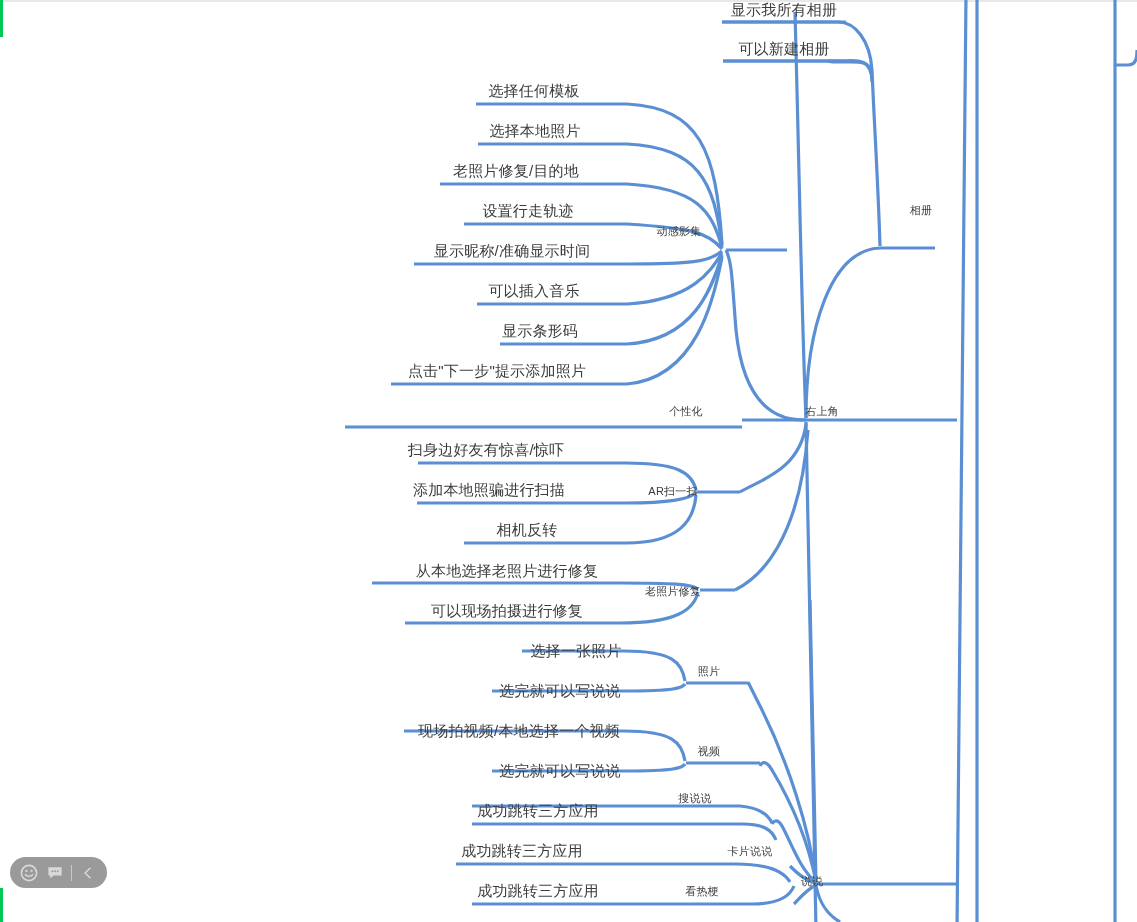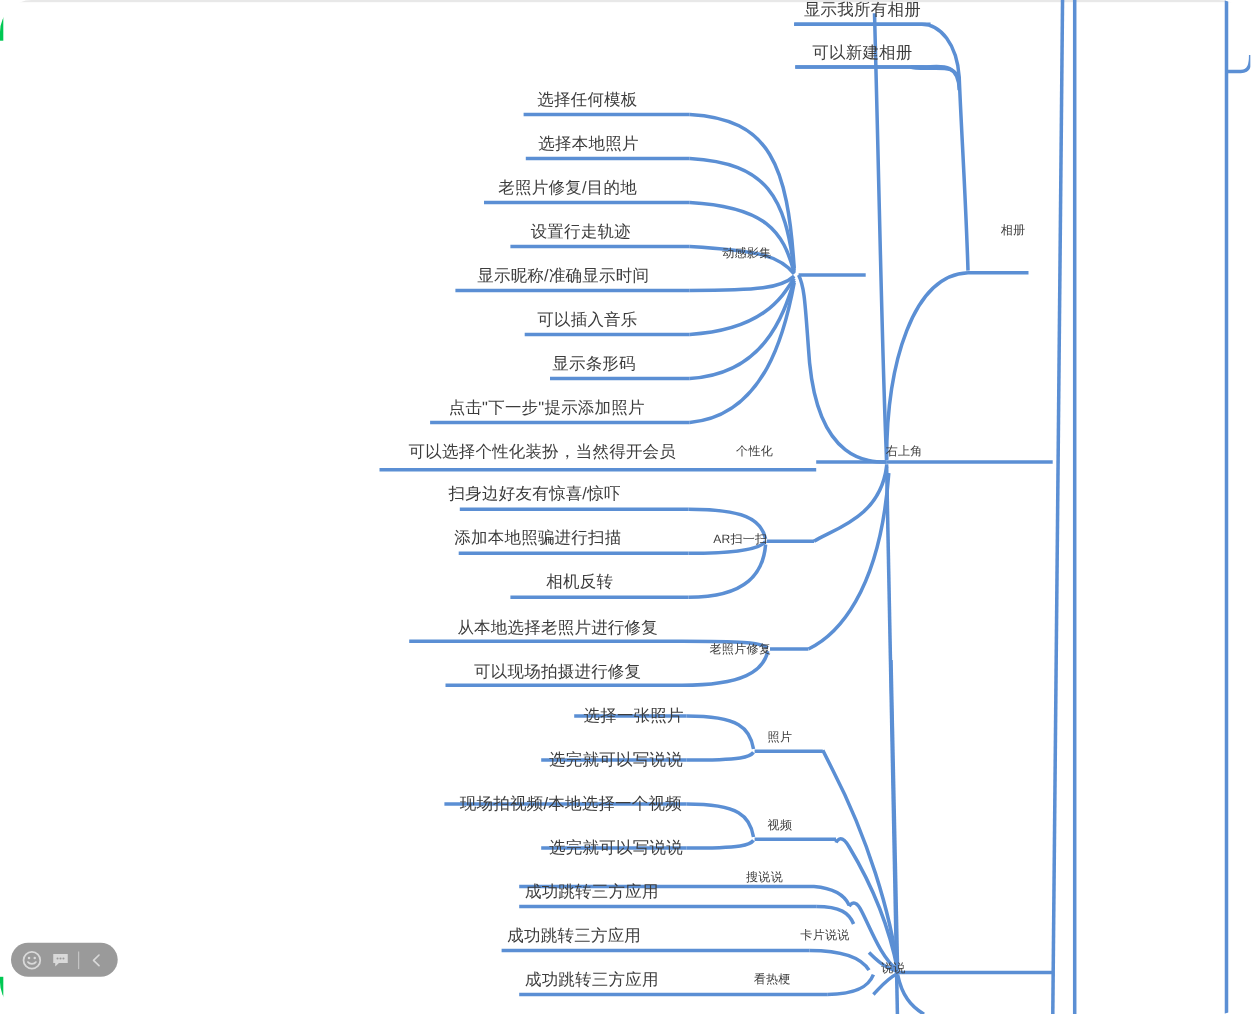--- a/index.html
+++ b/index.html
@@ -9,21 +9,20 @@
     overflow: hidden;
     background: #ffffff;
     font-family: "Liberation Sans", "DejaVu Sans", sans-serif;
   }
   #canvas {
     position: relative;
     width: 1137px;
     height: 922px;
     background: #ffffff;
     overflow: hidden;
-    border-radius: 29px;
   }
   
   #top-rule {
     position: absolute; left: 0; top: 0;
     width: 1137px; height: 2px;
     background: #e8e8e8;
   }
   
   .edge-strip {
     position: absolute; left: 0;
@@ -198,21 +197,20 @@
   <div class="node leaf" style="left:534px; top:91px;">选择任何模板</div>
   <div class="node leaf" style="left:535px; top:131px;">选择本地照片</div>
   <div class="node leaf" style="left:516px; top:171px;">老照片修复/目的地</div>
   <div class="node leaf" style="left:528px; top:211px;">设置行走轨迹</div>
   <div class="node leaf" style="left:512px; top:251px;">显示昵称/准确显示时间</div>
   <div class="node leaf" style="left:534px; top:291px;">可以插入音乐</div>
   <div class="node leaf" style="left:540px; top:331px;">显示条形码</div>
   <div class="node leaf" style="left:497px; top:371px;">点击"下一步"提示添加照片</div>
   <div class="node branch" style="left:679px; top:231px;">动感影集</div>
 
-  <div class="node leaf" style="left:493px; top:411px;">可以选择个性化装扮，当然得开会员</div>
   <div class="node branch" style="left:686px; top:411px;">个性化</div>
 
   <div class="node branch" style="left:822px; top:411px;">右上角</div>
 
   <div class="node leaf" style="left:486px; top:450px;">扫身边好友有惊喜/惊吓</div>
   <div class="node leaf" style="left:489px; top:490px;">添加本地照骗进行扫描</div>
   <div class="node leaf" style="left:527px; top:530px;">相机反转</div>
   <div class="node branch" style="left:673px; top:491px;">AR扫一扫</div>
 
   <div class="node leaf" style="left:471px; top:571px;margin-left:36px;">从本地选择老照片进行修复</div>

